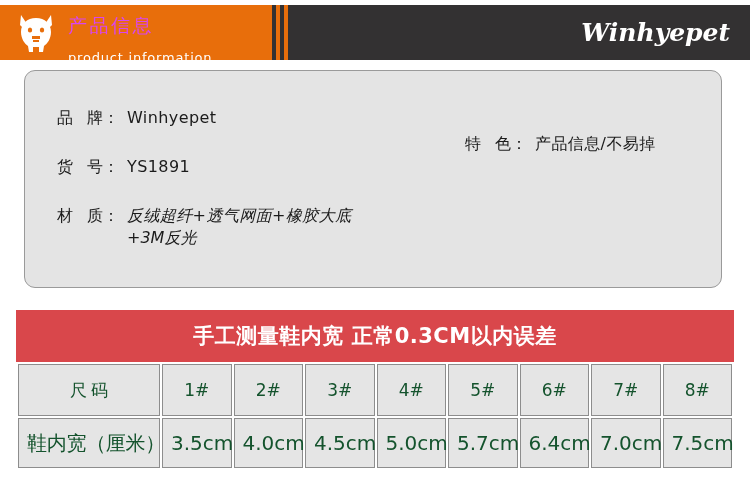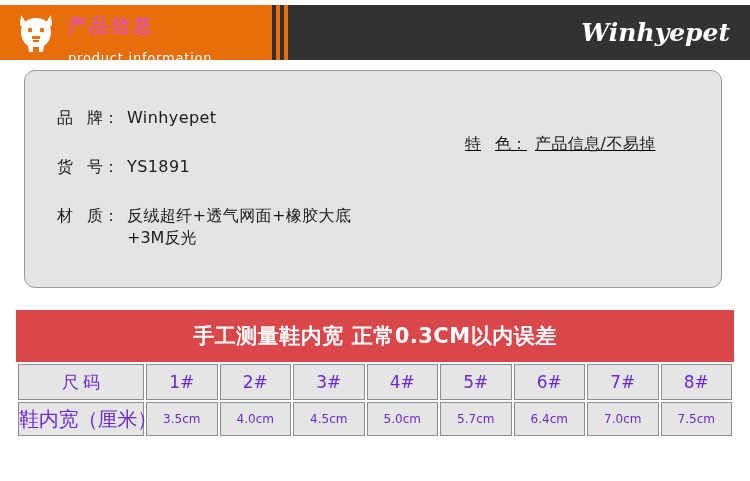--- a/index.html
+++ b/index.html
@@ -102,21 +102,20 @@
     position: absolute;
     left: 32px;
     top: 36px;
     width: 400px;
   }
   .info-col-right {
     position: absolute;
     left: 440px;
     top: 62px;
     width: 250px;
-    text-decoration: underline;
   }
   .info-row {
     display: flex;
     align-items: flex-start;
     margin-bottom: 27px;
     white-space: nowrap;
   }
   .info-row:last-child { margin-bottom: 0; }
   .info-label {
     font-size: 16px;
@@ -126,21 +125,21 @@
     letter-spacing: 0px;
   }
   .info-label .lbl-spacer { display: inline-block; width: 14px; }
   .info-value {
     font-size: 16px;
     color: #1b1b1b;
     line-height: 22px;
     margin-left: 8px;
     letter-spacing: 0.4px;
   }
-  .info-value.wrap { white-space: normal; max-width: 310px; }
+  .info-value.wrap { white-space: normal; max-width: 310px; font-style: italic; }
   .info-value .line2 { display: block; letter-spacing: 0px; }
 
   
   .red-banner {
     position: absolute;
     left: 16px;
     top: 310px;
     width: 718px;
     height: 52px;
     background: #D9474B;
@@ -164,41 +163,41 @@
     width: 718px;
     border-collapse: separate;
     border-spacing: 2px;
     background: #ffffff;
     table-layout: fixed;
   }
   .size-table td {
     background: #E5E5E5;
     border: 1px solid #8d8d8d;
     text-align: center;
-    color: #6d28d9;
-    padding: 0;
+    color: #14532d;
+    padding: 8px;
     height: 32px;
     white-space: nowrap;
   }
   .size-table tr.header-row td {
     height: 34px;
     font-size: 17px;
   }
   .size-table td.rowhead {
     width: 124px;
     font-size: 20px;
     letter-spacing: -0.3px;
   }
   .size-table tr.header-row td.rowhead {
     font-size: 17px;
     letter-spacing: 4px;
     text-indent: 4px;
   }
   .size-table td.datacell {
-    font-size: 12px;
+    font-size: 20px;
   }
 </style>
 </head>
 <body>
 
 <div class="header">
   <div class="header-orange"></div>
   <div class="header-stripe s1"></div>
   <div class="header-stripe s2"></div>
 

